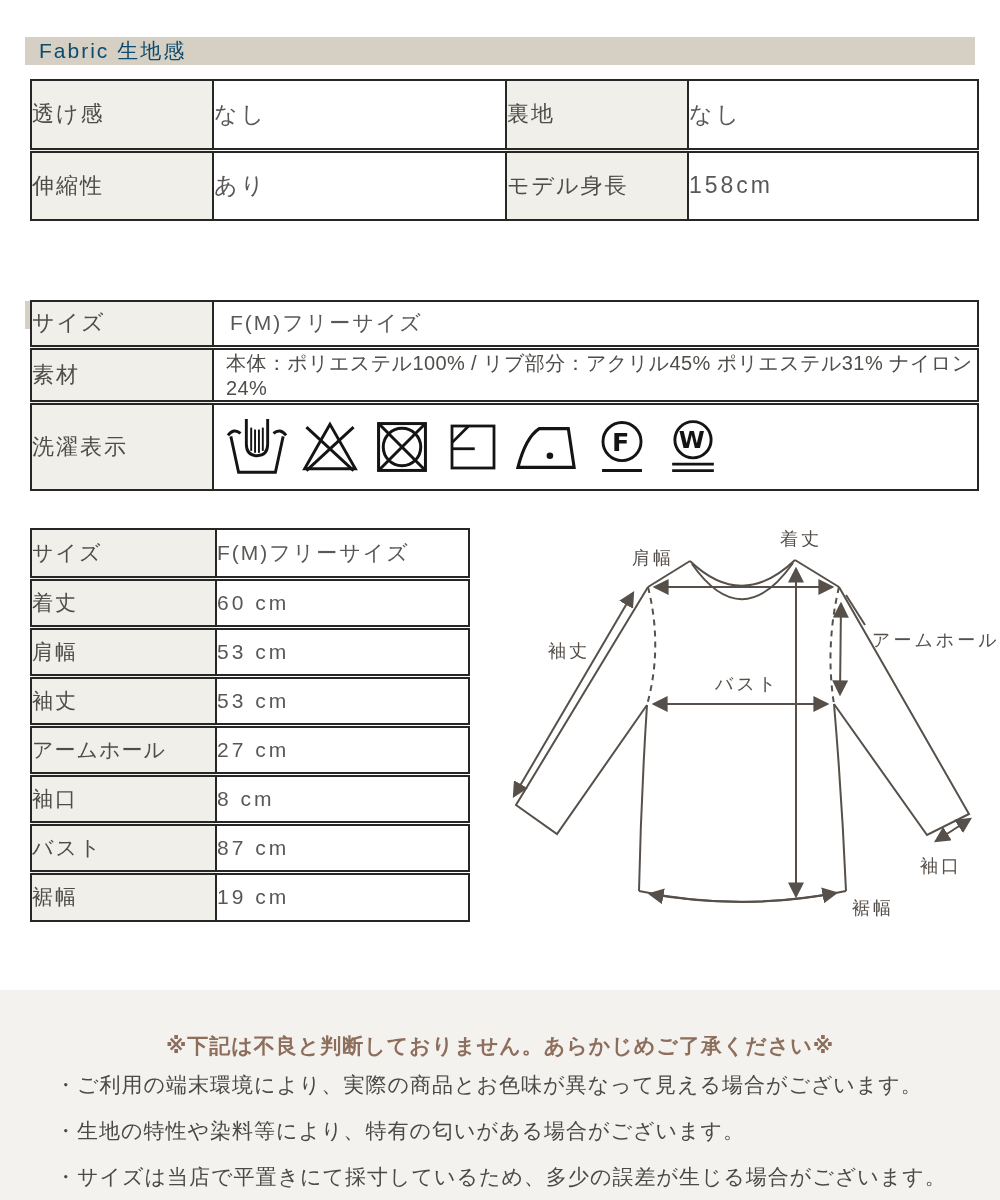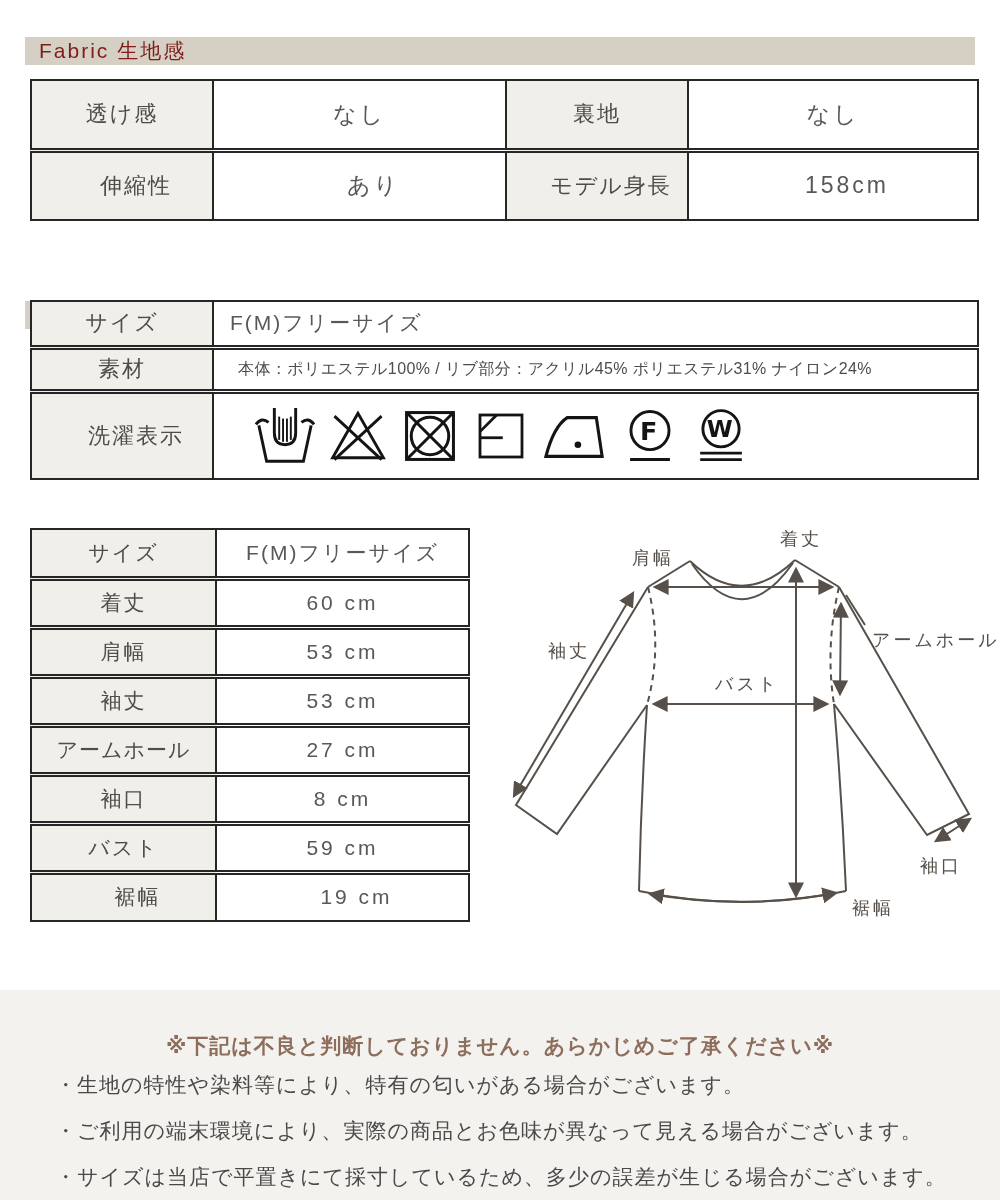--- a/index.html
+++ b/index.html
@@ -3,38 +3,38 @@
 <meta charset="utf-8">
 <style>
   html,body{margin:0;padding:0;}
   body{
     width:1000px;height:1200px;position:relative;background:#ffffff;
     font-family:"Liberation Sans","DejaVu Sans",sans-serif;
     color:#4f4d4a;overflow:hidden;
   }
   .section-bar{
     position:absolute;left:25px;width:950px;height:28px;line-height:28px;
-    background:#d5d0c3;color:#7f1d1d;font-size:21px;letter-spacing:2px;
+    background:#d5d0c3;color:#0c4a6e;font-size:21px;letter-spacing:2px;
     padding-left:14px;box-sizing:border-box;
   }
   table{border-collapse:collapse;table-layout:fixed;position:absolute;}
   td{
     border-left:2px solid #262626;border-right:2px solid #262626;
     border-top:2px solid #262626;border-bottom:5px double #262626;
-    text-align:center;vertical-align:middle;padding:0;box-sizing:border-box;
+    text-align:left;vertical-align:middle;padding:0;box-sizing:border-box;
     color:#4f4d4a;
   }
-  tr:last-child td{border-bottom:2px solid #262626;padding-left:28px;}
+  tr:last-child td{border-bottom:2px solid #262626;}
   td.hd{background:#f1efe9;font-size:22px;letter-spacing:2px;}
   td.val{background:#ffffff;font-size:23px;letter-spacing:3px;color:#5a5856;margin-top:14px;}
   #fabric-table{left:30px;top:79px;width:947px;}
   #fabric-table tr{height:70px;}
   #size-info-table{left:30px;top:300px;width:947px;}
   #size-info-table td.left{text-align:left;padding-left:16px;}
-  #size-info-table td.material{font-size:16px;letter-spacing:0.4px;padding-left:24px;color:#4f4d4a;}
+  #size-info-table td.material{font-size:20px;letter-spacing:0.4px;padding-left:12px;color:#4f4d4a;}
   #measure-table{left:30px;top:528px;width:438px;}
   #measure-table tr{height:49px;}
   #measure-table td.hd{font-size:21px;}
   #measure-table td.val{font-size:21px;}
   .care-cell{text-align:left;}
   .care-row{display:flex;align-items:center;gap:13px;padding-left:12px;}
   .care-row svg{display:block;}
   #garment-diagram{position:absolute;left:490px;top:515px;}
   #notes{
     position:absolute;left:0;top:990px;width:1000px;height:210px;
@@ -189,21 +189,21 @@
   <tr>
     <td class="hd" style="letter-spacing:1px;">アームホール</td>
     <td class="val">27 cm</td>
   </tr>
   <tr>
     <td class="hd">袖口</td>
     <td class="val">8 cm</td>
   </tr>
   <tr>
     <td class="hd">バスト</td>
-    <td class="val">59 cm</td>
+    <td class="val">87 cm</td>
   </tr>
   <tr>
     <td class="hd">裾幅</td>
     <td class="val">19 cm</td>
   </tr>
 </tbody>
   </table>
 
 <svg id="garment-diagram" width="510" height="430" viewBox="0 0 510 430">
   <defs>
@@ -247,17 +247,17 @@
     <text class="cjk-label" x="382" y="131">アームホール</text>
     <text class="cjk-label" x="225" y="175">バスト</text>
     <text class="cjk-label" x="430" y="357">袖口</text>
     <text class="cjk-label" x="362" y="399">裾幅</text>
   </g>
 </svg>
 
 <div id="notes">
   <div class="heading">※下記は不良と判断しておりません。あらかじめご了承ください※</div>
   <div class="bullets">
+    <div>・ご利用の端末環境により、実際の商品とお色味が異なって見える場合がございます。</div>
     <div>・生地の特性や染料等により、特有の匂いがある場合がございます。</div>
-    <div>・ご利用の端末環境により、実際の商品とお色味が異なって見える場合がございます。</div>
     <div>・サイズは当店で平置きにて採寸しているため、多少の誤差が生じる場合がございます。</div>
   </div>
 </div>
 
 </body></html>

